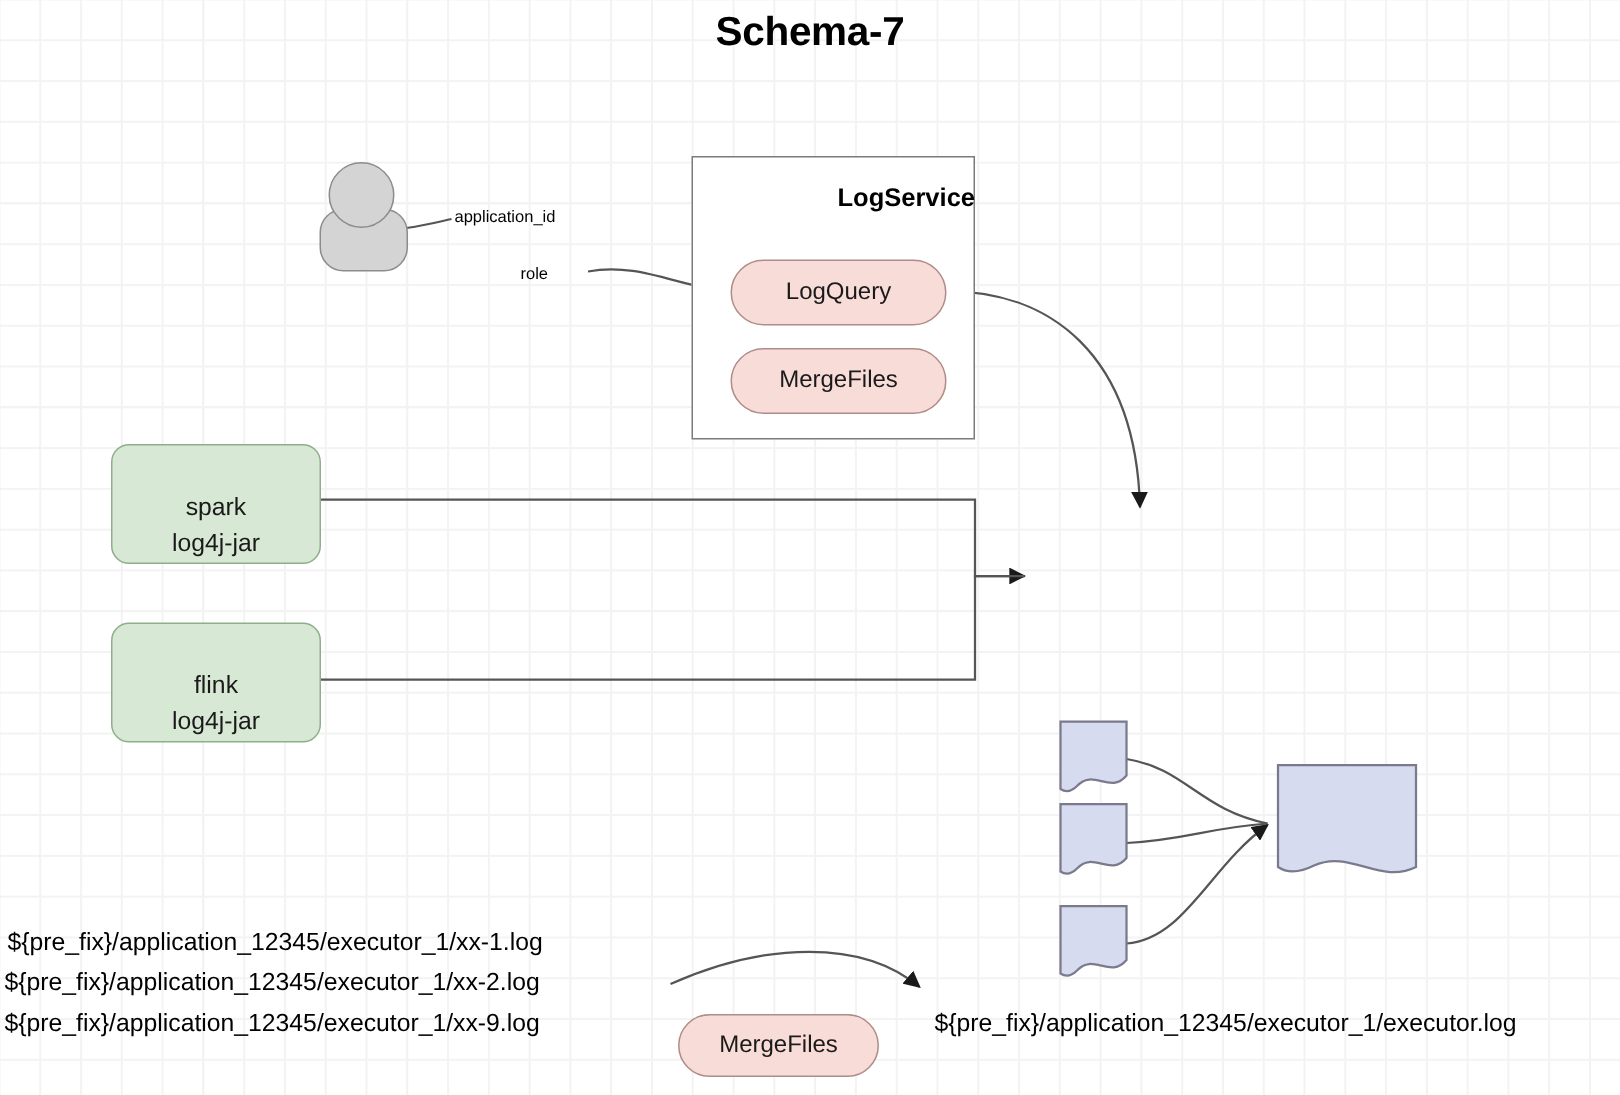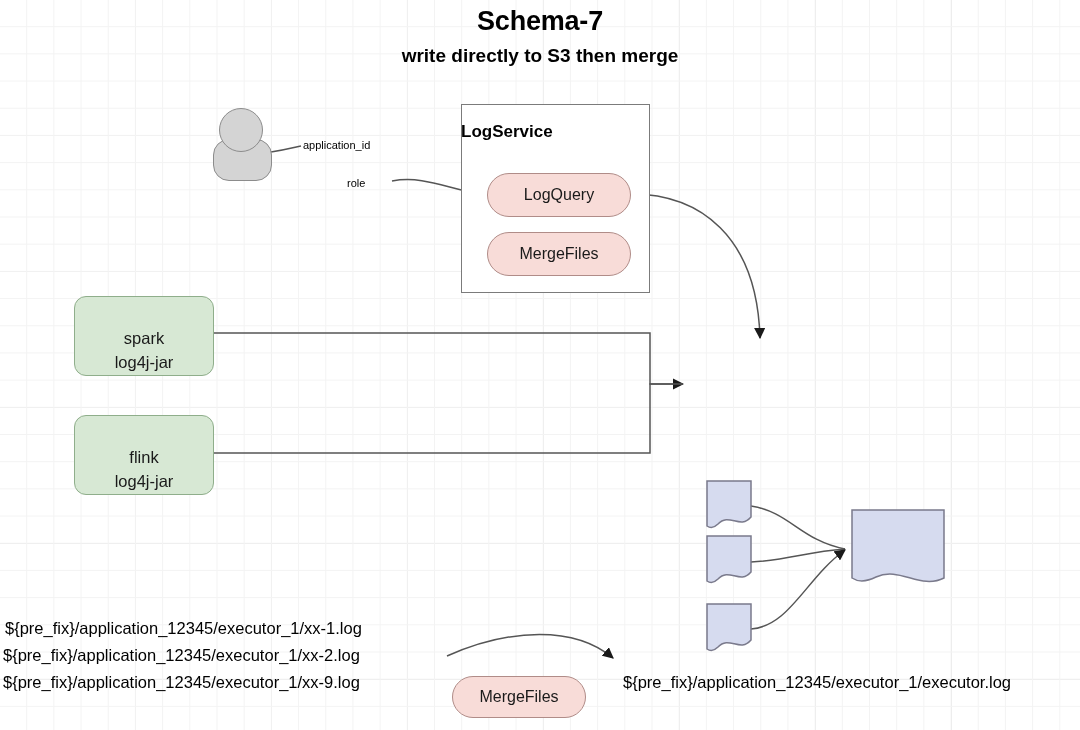--- a/index.html
+++ b/index.html
@@ -69,21 +69,21 @@
     height: 189px;
     background: #ffffff;
     border: 1.6px solid #7b7b7b;
     box-sizing: border-box;
   }
   .logservice-title {
     position: absolute;
     left: 461px;
     top: 122px;
     width: 189px;
-    text-align: left;
+    text-align: right;
     font-size: 17px;
     font-weight: bold;
     color: #000000;
   }
   .pill {
     position: absolute;
     background: #f8dcd8;
     border: 1.4px solid #b08c88;
     border-radius: 22px;
     box-sizing: border-box;
@@ -241,21 +241,20 @@
     <path d="M 447 656 C 510 628 575 626 613 658" fill="none" stroke="#555555" stroke-width="1.5" marker-end="url(#arrow-dark)"></path>
 
     <path d="M 707 481 L 751 481 L 751 517 C 740 530 729 512 718 524 C 714 528 710 528 707 526 Z" fill="#d6dbef" stroke="#7a7a8c" stroke-width="1.5"></path>
     <path d="M 707 536 L 751 536 L 751 572 C 740 585 729 567 718 579 C 714 583 710 583 707 581 Z" fill="#d6dbef" stroke="#7a7a8c" stroke-width="1.5"></path>
     <path d="M 707 604 L 751 604 L 751 640 C 740 653 729 635 718 647 C 714 651 710 651 707 649 Z" fill="#d6dbef" stroke="#7a7a8c" stroke-width="1.5"></path>
 
     <path d="M 852 510 L 944 510 L 944 578 C 920 590 900 566 876 577 C 866 582 858 582 852 578 Z" fill="#d6dbef" stroke="#7a7a8c" stroke-width="1.5"></path>
   </svg>
 
   <div class="title">Schema-7</div>
-  <div class="subtitle">write directly to S3 then merge</div>
 
   <div class="actor-body"></div>
   <div class="actor-head"></div>
   <div class="edge-label" id="label-application-id">application_id</div>
   <div class="edge-label" id="label-role">role</div>
 
   <div class="logservice-box"></div>
   <div class="logservice-title">LogService</div>
   <div class="pill" id="pill-logquery">LogQuery</div>
   <div class="pill" id="pill-mergefiles">MergeFiles</div>

